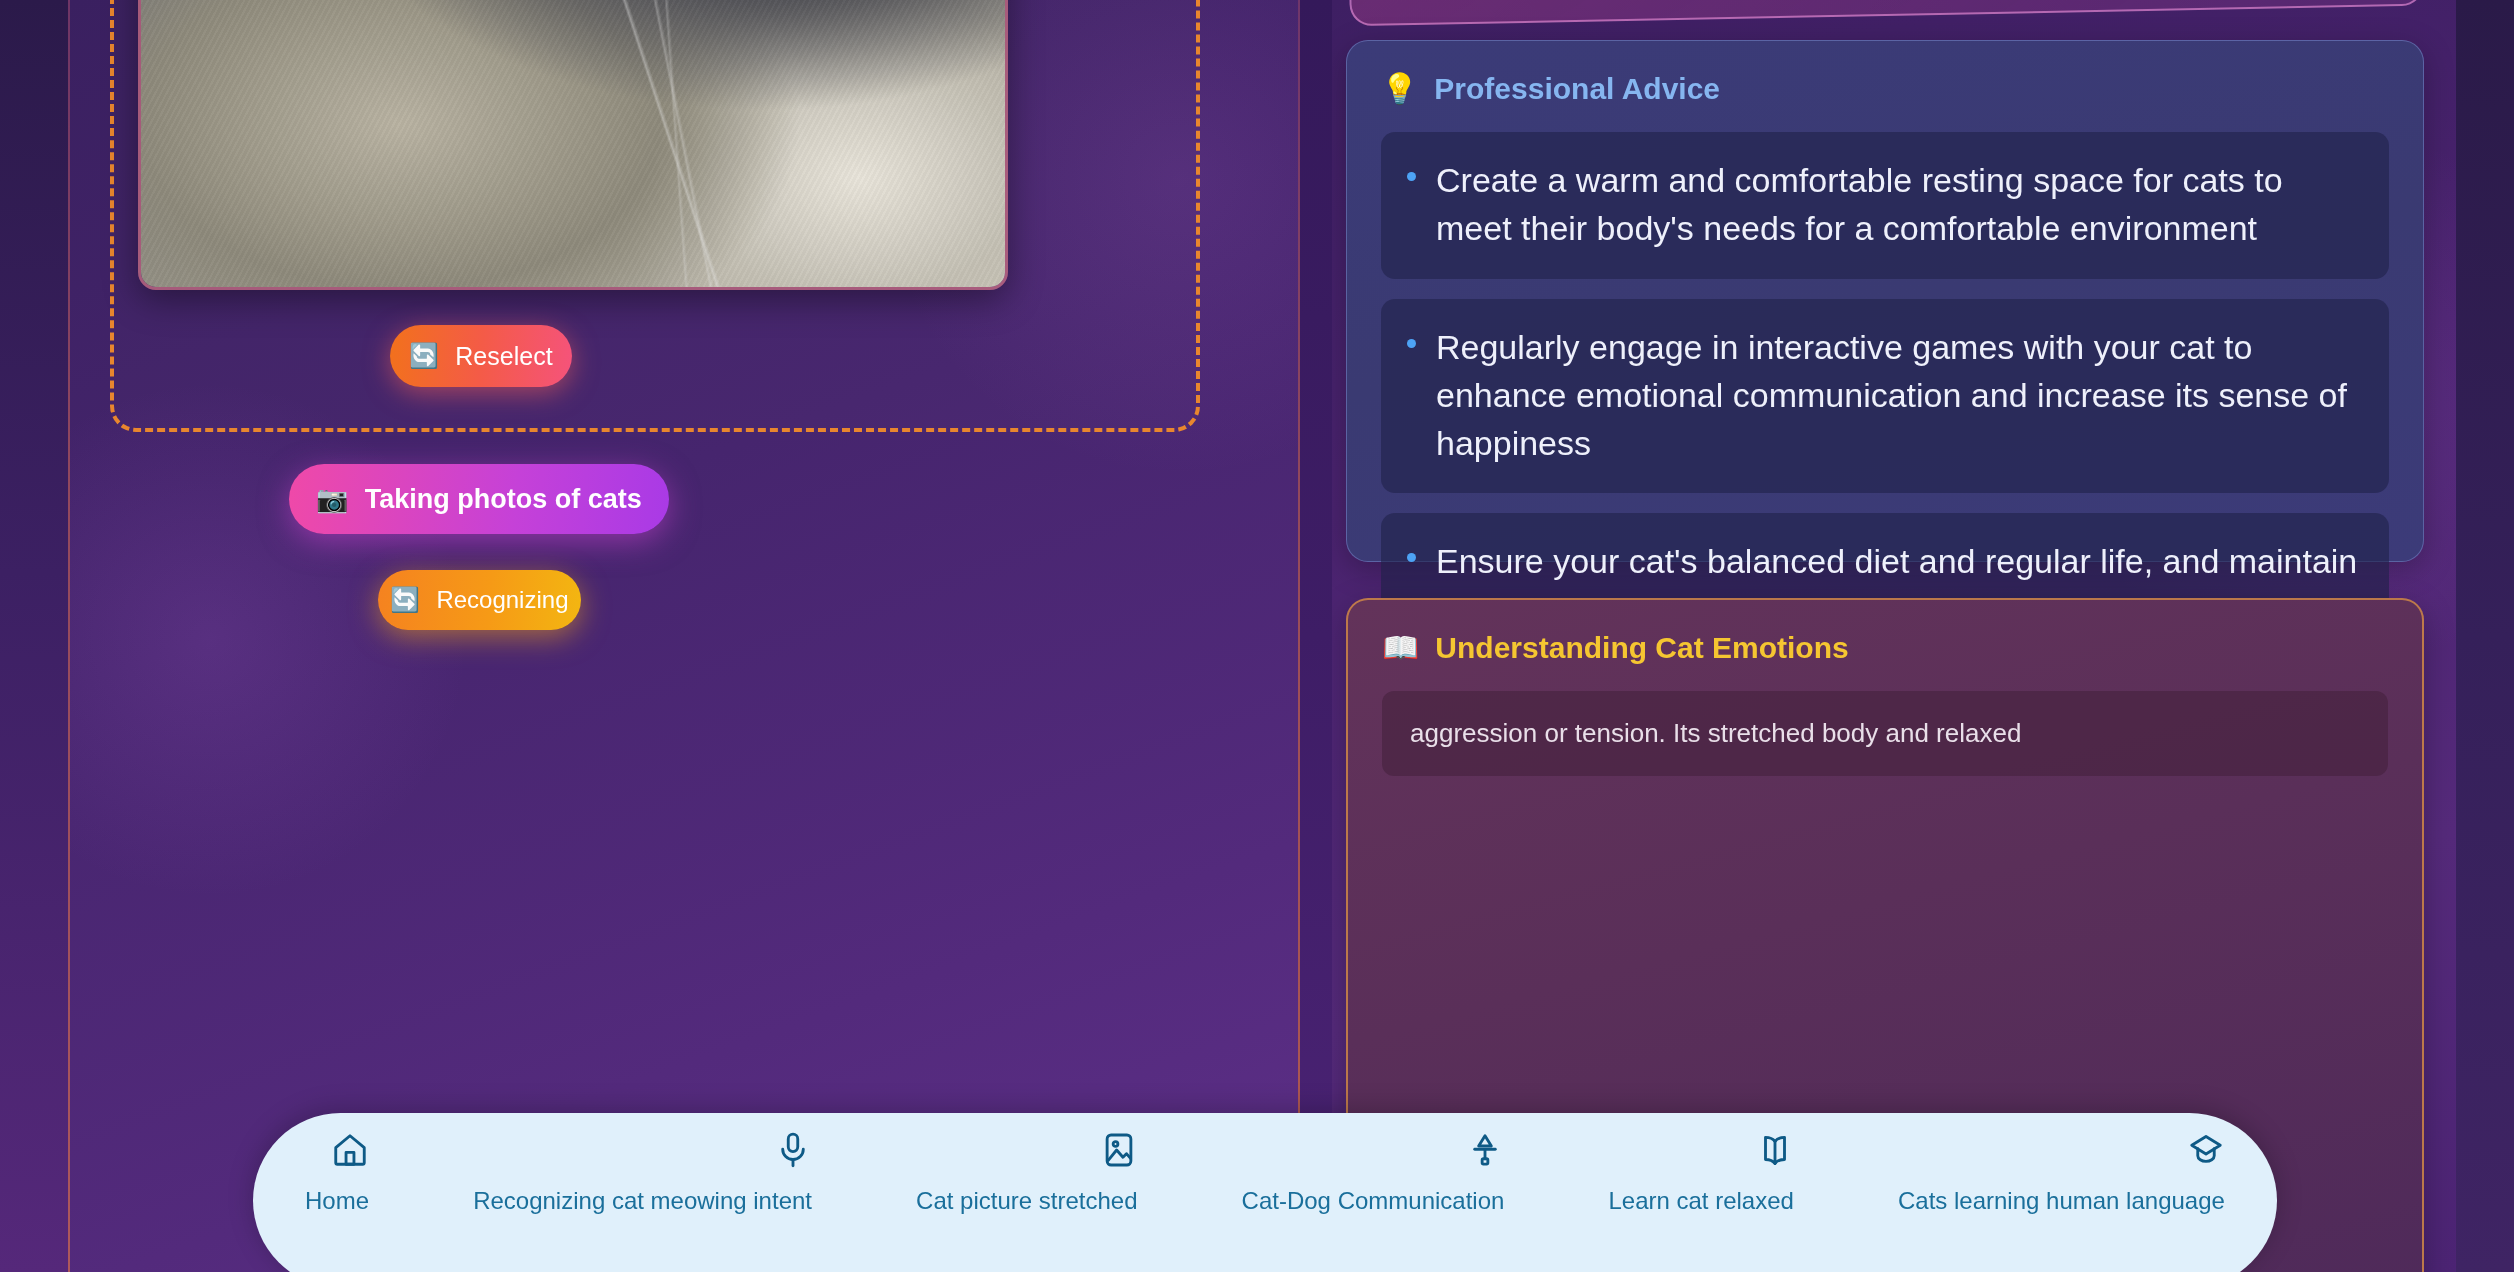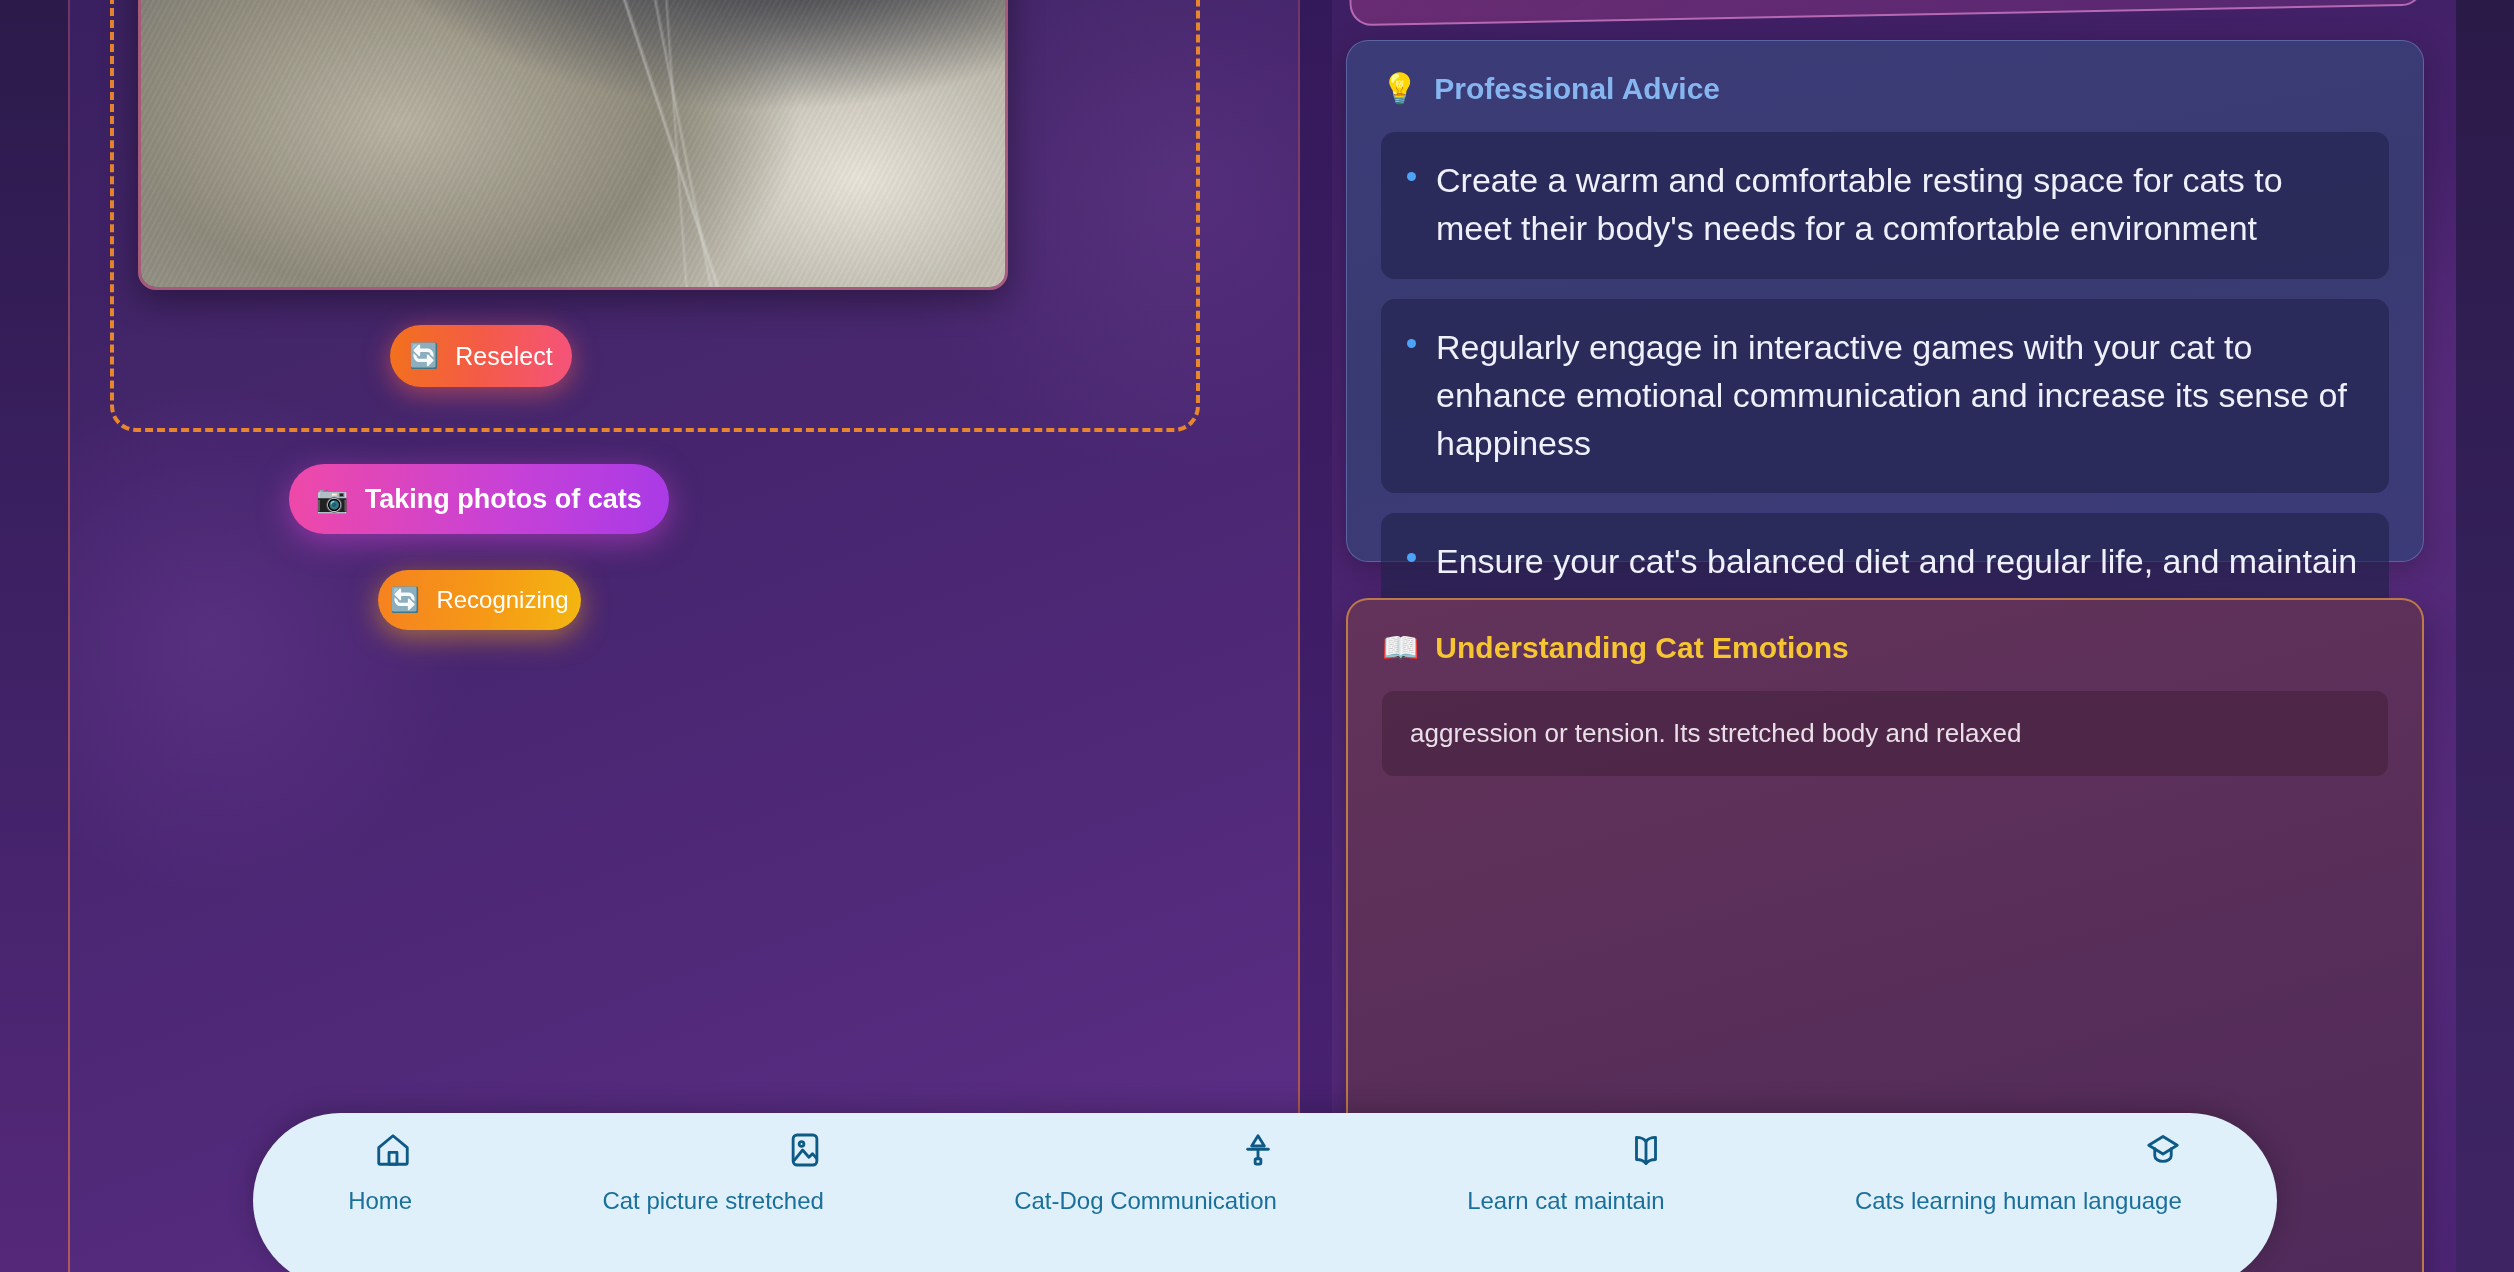--- a/index.html
+++ b/index.html
@@ -383,20 +383,30 @@
     <div class="nav-item">
       <span class="nav-ico">
         <svg width="38" height="38" viewBox="0 0 24 24" fill="none" stroke="currentColor" stroke-width="1.8" stroke-linecap="round" stroke-linejoin="round">
           <path d="M3 10.5 12 3l9 7.5V20a1 1 0 0 1-1 1H4a1 1 0 0 1-1-1z"></path>
           <rect x="9.5" y="13.5" width="5" height="7.5"></rect>
         </svg>
       </span>
       <span class="nav-lbl">Home</span>
     </div>
 
+    <div class="nav-item">
+      <span class="nav-ico">
+        <svg width="38" height="38" viewBox="0 0 24 24" fill="none" stroke="currentColor" stroke-width="1.8" stroke-linecap="round" stroke-linejoin="round">
+          <rect x="9" y="2" width="6" height="11" rx="3"></rect>
+          <path d="M5.5 11.5a6.5 6.5 0 0 0 13 0"></path>
+          <line x1="12" y1="18" x2="12" y2="22"></line>
+        </svg>
+      </span>
+      <span class="nav-lbl">Recognizing cat meowing intent</span>
+    </div>
 
     <div class="nav-item">
       <span class="nav-ico">
         <svg width="38" height="38" viewBox="0 0 24 24" fill="none" stroke="currentColor" stroke-width="1.8" stroke-linecap="round" stroke-linejoin="round">
           <rect x="4.5" y="2.5" width="15" height="19" rx="2.5"></rect>
           <circle cx="9.8" cy="8.2" r="1.5"></circle>
           <path d="M5.2 18.5 10.5 12l4 4.6 2.2-2.3 2.6 3"></path>
         </svg>
       </span>
       <span class="nav-lbl">Cat picture stretched</span>
@@ -415,21 +425,21 @@
     </div>
 
     <div class="nav-item">
       <span class="nav-ico">
         <svg width="38" height="38" viewBox="0 0 24 24" fill="none" stroke="currentColor" stroke-width="1.8" stroke-linecap="round" stroke-linejoin="round">
           <path d="M12 6.5C10.6 4.7 8.6 4 6 4v14c2.6 0 4.6.7 6 2.5"></path>
           <path d="M12 6.5C13.4 4.7 15.4 4 18 4v14c-2.6 0-4.6.7-6 2.5"></path>
           <line x1="12" y1="6.5" x2="12" y2="20.5"></line>
         </svg>
       </span>
-      <span class="nav-lbl">Learn cat maintain</span>
+      <span class="nav-lbl">Learn cat relaxed</span>
     </div>
 
     <div class="nav-item">
       <span class="nav-ico">
         <svg width="38" height="38" viewBox="0 0 24 24" fill="none" stroke="currentColor" stroke-width="1.8" stroke-linecap="round" stroke-linejoin="round">
           <path d="M12 3.5 21 9l-9 5.5L3 9z"></path>
           <path d="M6.8 11.2v4.4c0 2 2.4 3.6 5.2 3.6s5.2-1.6 5.2-3.6v-4.4"></path>
         </svg>
       </span>
       <span class="nav-lbl">Cats learning human language</span>

